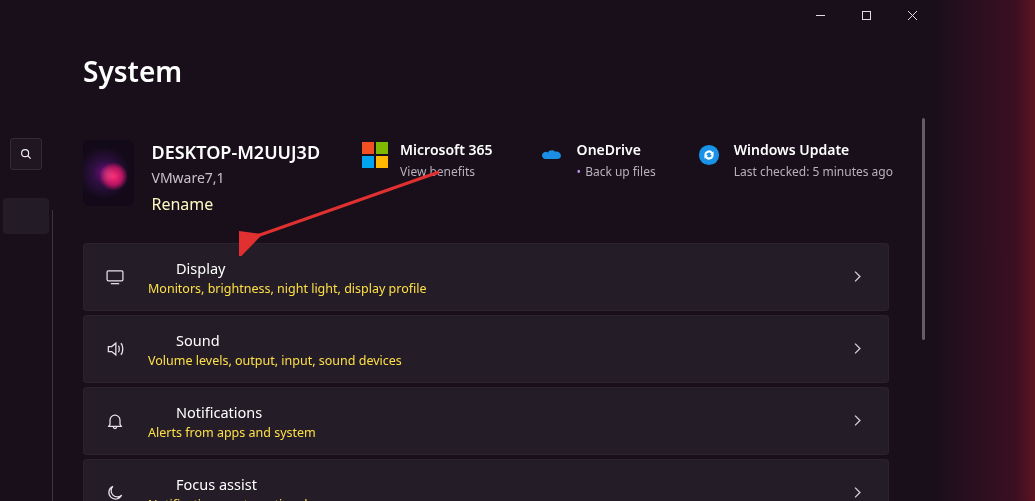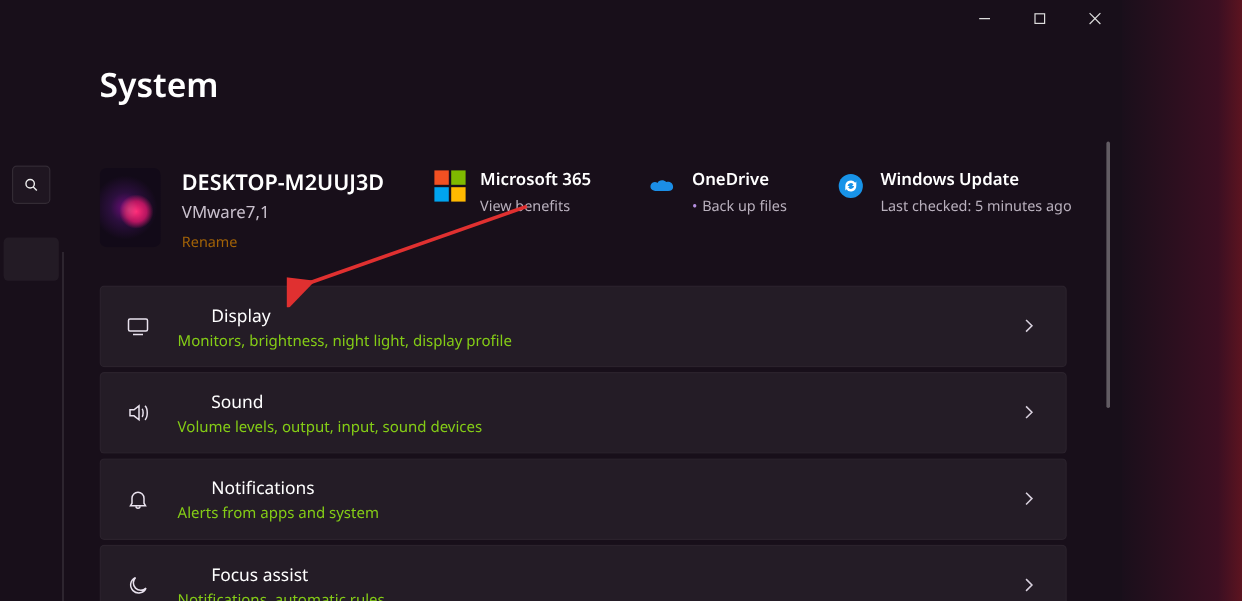--- a/index.html
+++ b/index.html
@@ -71,21 +71,21 @@
     overflow:hidden;
   }
   .thumb::after{
     content:"";
     position:absolute; inset:0;
     background: radial-gradient(ellipse at 48% 52%, rgba(255,255,255,.12) 0%, rgba(255,255,255,0) 20%);
   }
   .device-info { margin-left: 2px; }
   .device-name { font-size: 18px; font-weight: 600; white-space: nowrap; }
   .device-model { font-size: 14px; color: #c9c0cd; margin-top: 4px; }
-  .rename { font-size: 12px; color: #a16207; margin-top: 6px; cursor:pointer; }
+  .rename { font-size: 16px; color: #fef9c3; margin-top: 6px; cursor:pointer; }
   .info-tiles { display:flex; margin-left: 20px; gap: 4px; justify-content: flex-end; }
   .tile { display:flex; align-items:flex-start; gap:12px; padding: 0 6px; }
   .tile .ic { width:26px; height:26px; margin-top:2px; display:flex; align-items:center; justify-content:center; }
   .tile-title { font-size:14px; font-weight:600; white-space:nowrap; }
   .tile-sub { font-size:12px; color:#b9b0bd; margin-top:4px; white-space:nowrap; }
   .tile-sub .bullet { color:#b58fe0; margin-right:4px; }
 
   .ms365 { display:grid; grid-template-columns: 12px 12px; grid-template-rows: 12px 12px; gap:2px; }
   .ms365 div { width:12px;height:12px; }
   .ms365 .a{background:#f25022;} .ms365 .b{background:#7fba00;}
@@ -99,21 +99,21 @@
     height: 68px;
     display:flex; align-items:center;
     padding: 0 24px 0 20px;
     gap: 22px;
     cursor:pointer;
   }
   .card .cicon { width:22px; color:#e9e2ee; display:flex; align-items:center; justify-content:center; }
   .card .cicon svg { width:20px; height:20px; }
   .card .ct { flex:1; }
   .card .ct .t { font-size:14.5px;margin-left:28px; }
-  .card .ct .s { font-size:12.5px; color:#84cc16; margin-top:2px; }
+  .card .ct .s { font-size:12.5px; color:#fde047; margin-top:2px; }
   .card .chev { color:#d8d0dd; }
   .card .chev svg{ width:13px; height:13px; }
 
   .scrollbar {
     position:absolute; right:10px; top:118px; width:3px; height:222px;
     background: rgba(255,255,255,.32); border-radius:2px;
   }
   .arrow-annot {
     position:absolute;
     left: 186px; top: 166px;

